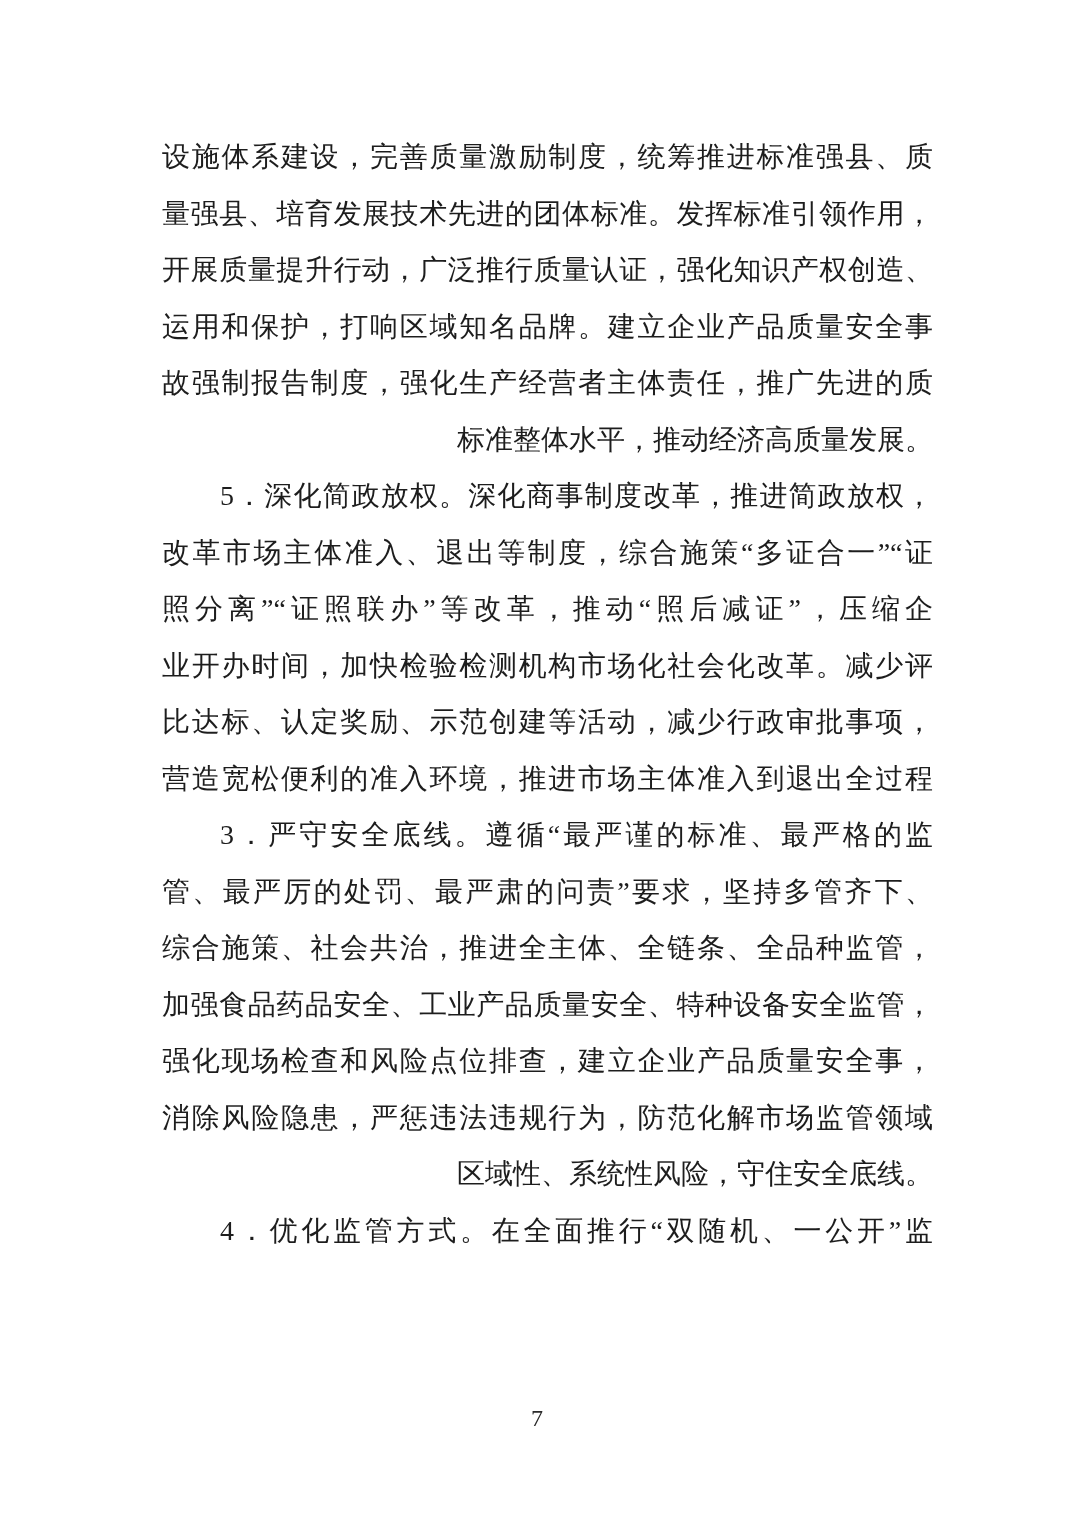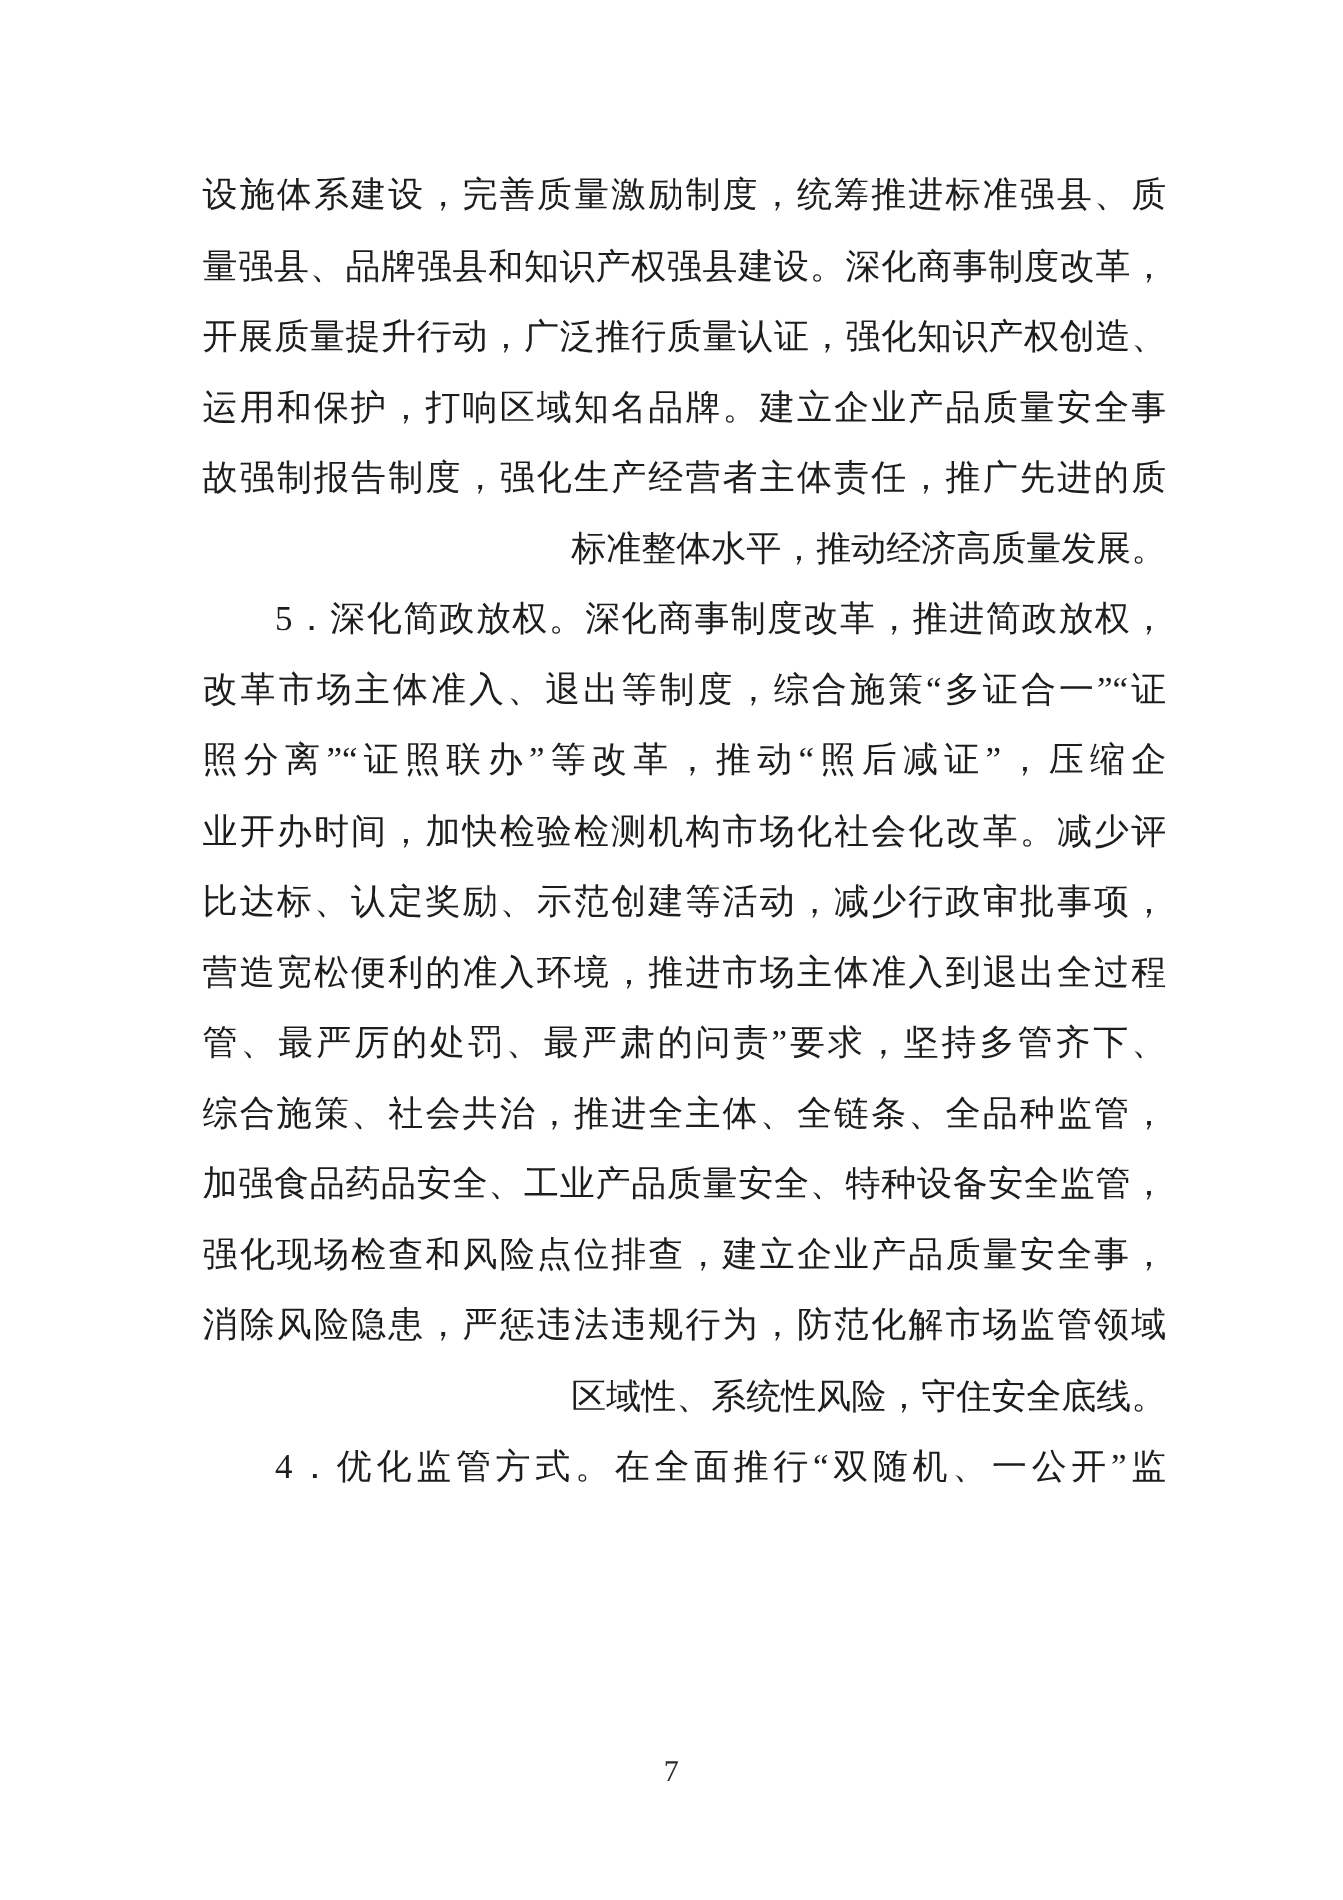--- a/index.html
+++ b/index.html
@@ -47,31 +47,32 @@
     line-height: 30px;
     color: #2a2a2a;
   }
 </style>
 </head>
 <body>
 
 <div class="page">
   <div class="textblock">
       <div class="line fill">设施体系建设，完善质量激励制度，统筹推进标准强县、质</div>
-      <div class="line fill">量强县、品牌强县和知识产权强县建设。深化商事制度改革，</div>
+      <div class="line fill">量强县、培育发展技术先进的团体标准。发挥标准引领作用，</div>
       <div class="line fill">开展质量提升行动，广泛推行质量认证，强化知识产权创造、</div>
       <div class="line fill">运用和保护，打响区域知名品牌。建立企业产品质量安全事</div>
       <div class="line fill">故强制报告制度，强化生产经营者主体责任，推广先进的质</div>
       <div class="line">标准整体水平，推动经济高质量发展。</div>
       <div class="line fill indent">5．深化简政放权。深化商事制度改革，推进简政放权，</div>
       <div class="line fill">改革市场主体准入、退出等制度，综合施策“多证合一”“证</div>
       <div class="line fill">照分离”“证照联办”等改革，推动“照后减证”，压缩企</div>
       <div class="line fill">业开办时间，加快检验检测机构市场化社会化改革。减少评</div>
       <div class="line fill">比达标、认定奖励、示范创建等活动，减少行政审批事项，</div>
       <div class="line fill">营造宽松便利的准入环境，推进市场主体准入到退出全过程</div>
+      <div class="line fill indent">3．严守安全底线。遵循“最严谨的标准、最严格的监</div>
       <div class="line fill">管、最严厉的处罚、最严肃的问责”要求，坚持多管齐下、</div>
       <div class="line fill">综合施策、社会共治，推进全主体、全链条、全品种监管，</div>
       <div class="line fill">加强食品药品安全、工业产品质量安全、特种设备安全监管，</div>
       <div class="line fill">强化现场检查和风险点位排查，建立企业产品质量安全事，</div>
       <div class="line fill">消除风险隐患，严惩违法违规行为，防范化解市场监管领域</div>
       <div class="line">区域性、系统性风险，守住安全底线。</div>
       <div class="line fill indent">4．优化监管方式。在全面推行“双随机、一公开”监</div>
     </div>
   <div class="pageno">7</div>
 </div>

